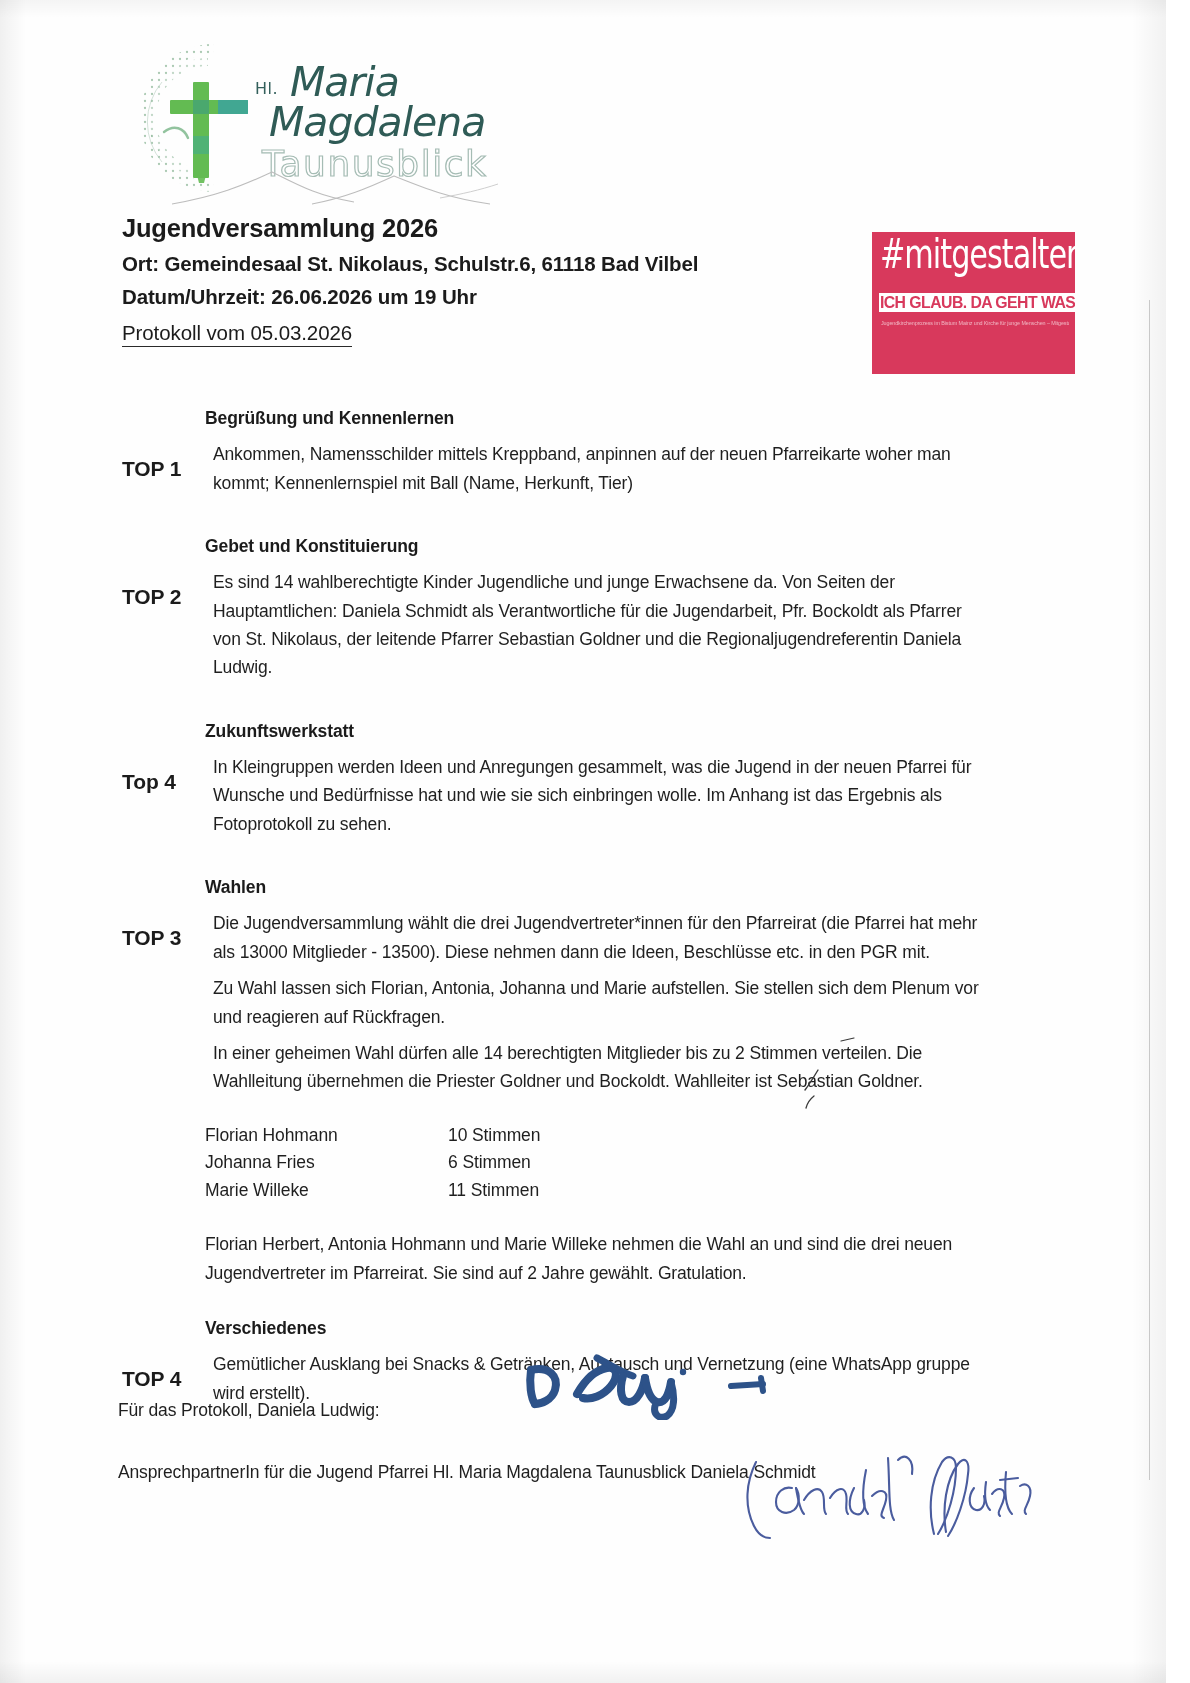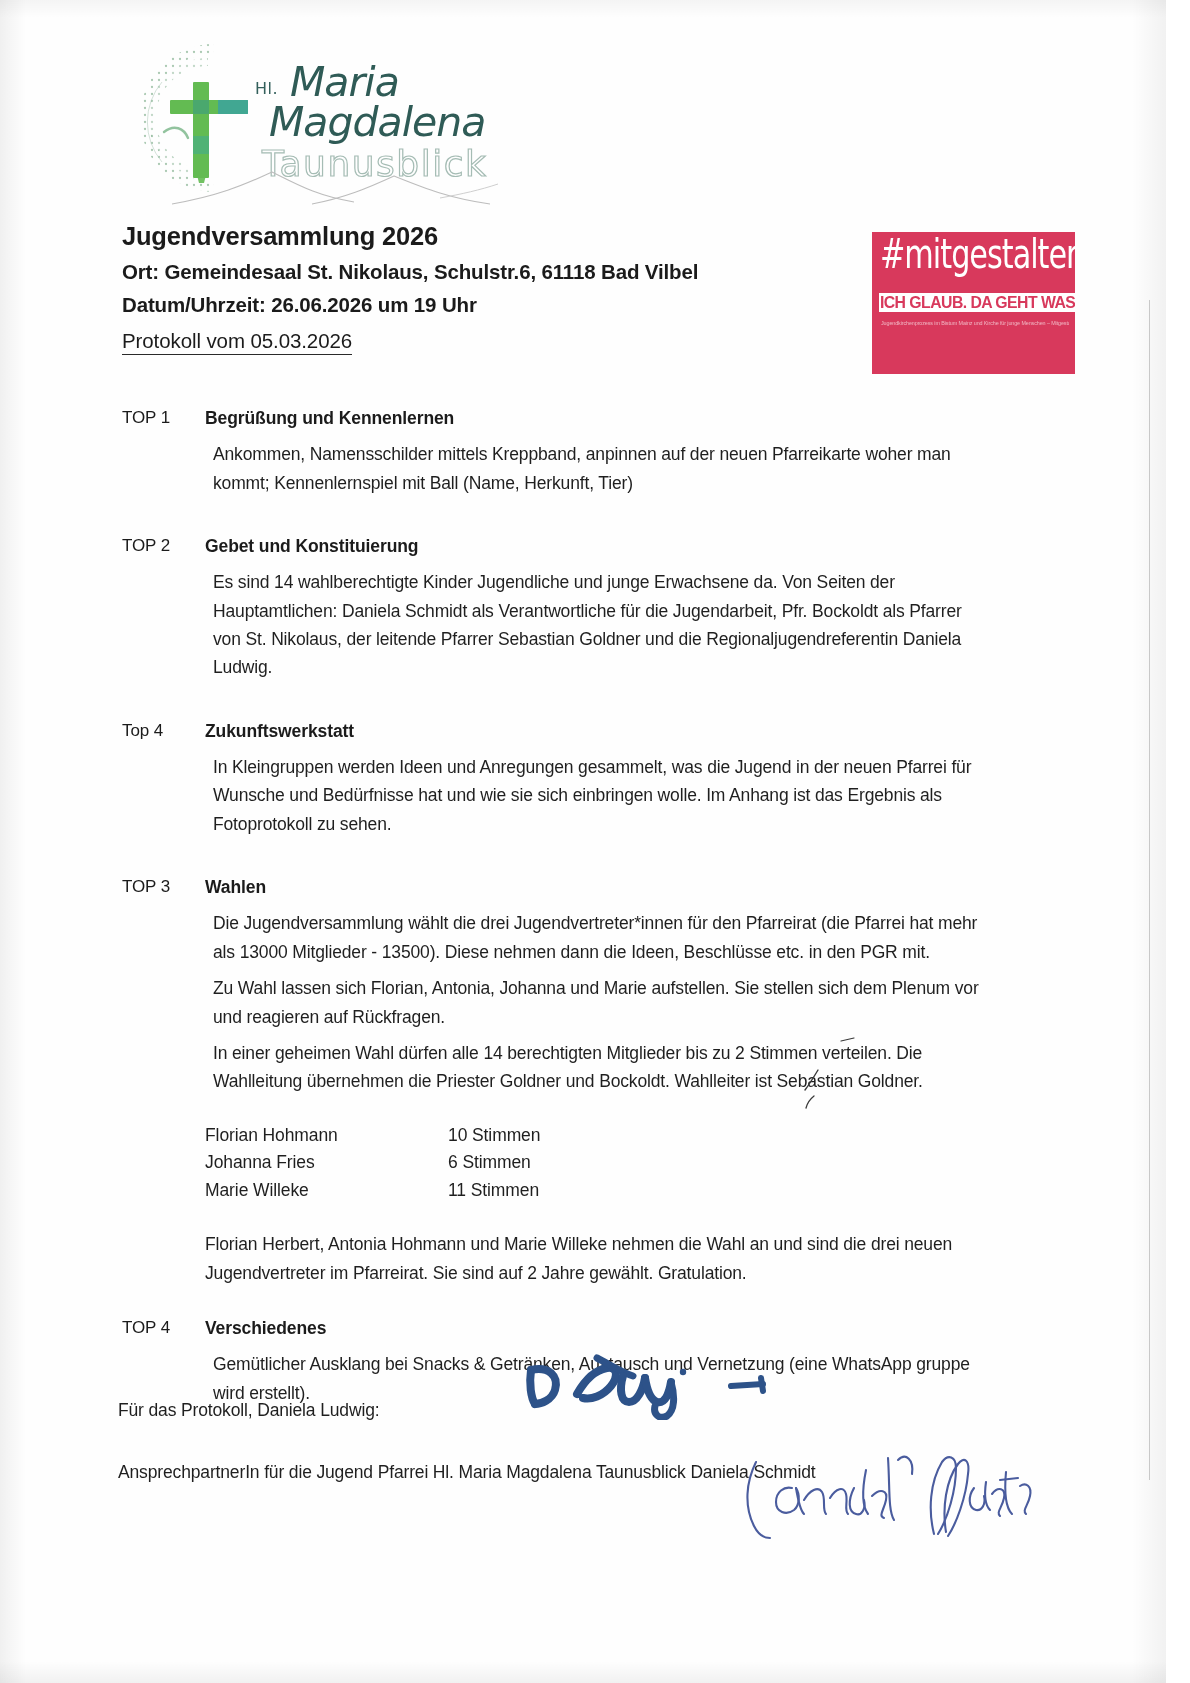--- a/index.html
+++ b/index.html
@@ -60,21 +60,21 @@
     position: absolute;
     left: 122px;
     top: 206px;
     width: 700px;
   }
   .doc-title {
     font-size: 25.5px;
     font-weight: bold;
     letter-spacing: -0.2px;
     color: #1b1b1b;
-    margin: 16px 0 9px 0;
+    margin: 8px 0 9px 0;
     font-stretch: condensed;
   }
   .doc-meta {
     font-size: 20.5px;
     font-weight: bold;
     color: #1b1b1b;
     margin: 0 0 9px 0;
     letter-spacing: -0.15px;
   }
   .doc-protokoll {
@@ -151,25 +151,26 @@
     top: 404px;
     width: 880px;
   }
   .top-item {
     position: relative;
     display: flex;
     margin-bottom: 27px;
   }
   .top-label {
     flex: 0 0 83px;
-    font-size: 17px;
-    font-weight: normal;
+    font-size: 21px;
+    font-weight: bold;
     color: #1b1b1b;
     letter-spacing: -0.1px;
     line-height: 1.62;
+    margin-top: 48px;
   }
   .top-content {
     flex: 1 1 auto;
   }
   .top-heading {
     font-size: 17.5px;
     font-weight: bold;
     color: #1b1b1b;
     line-height: 1.62;
     letter-spacing: -0.1px;

